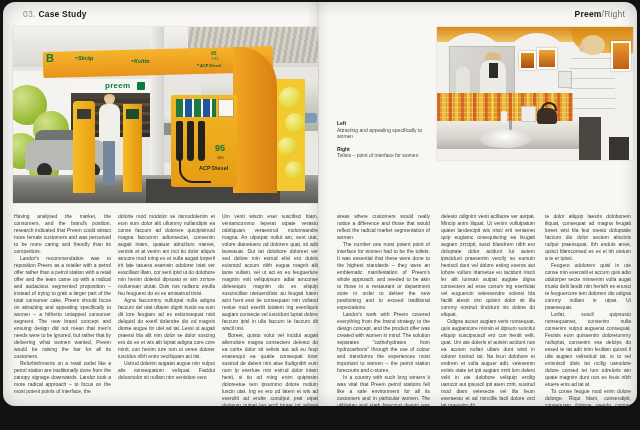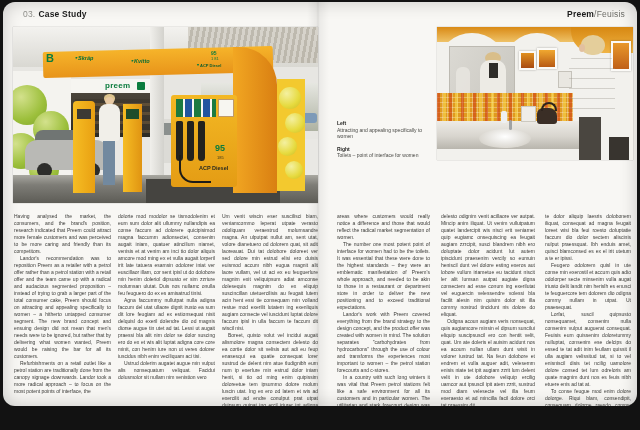--- a/index.html
+++ b/index.html
@@ -149,21 +149,21 @@
 <body>
 
 <div class="frame">
   <div class="spread">
     <div class="gutter"></div>
 
     <div class="hdr hdr-left">
       <span class="hnum">03.</span><span class="hbold">Case Study</span>
     </div>
     <div class="hdr hdr-right">
-      <span class="hbold">Preem</span><span class="hsub">/Feuisis</span>
+      <span class="hbold">Preem</span><span class="hsub">/Right</span>
     </div>
 
     <div class="photo station">
       <div class="st-ceiling"></div>
       <div class="st-slats"></div>
       <div class="st-wall"></div>
       <div class="st-trees"></div>
       <div class="st-bluecar"></div>
       <div class="st-apple-poster">
         <div class="apple ap1"></div>

